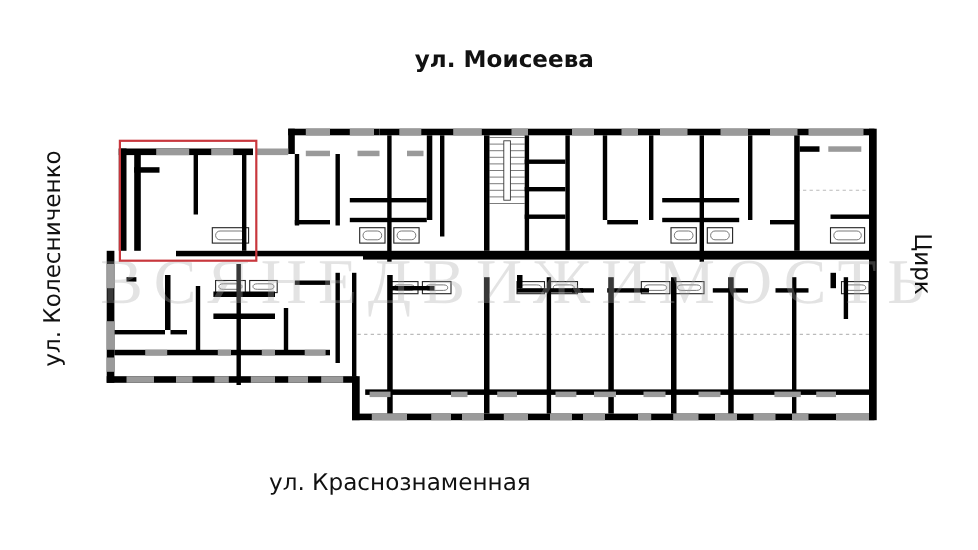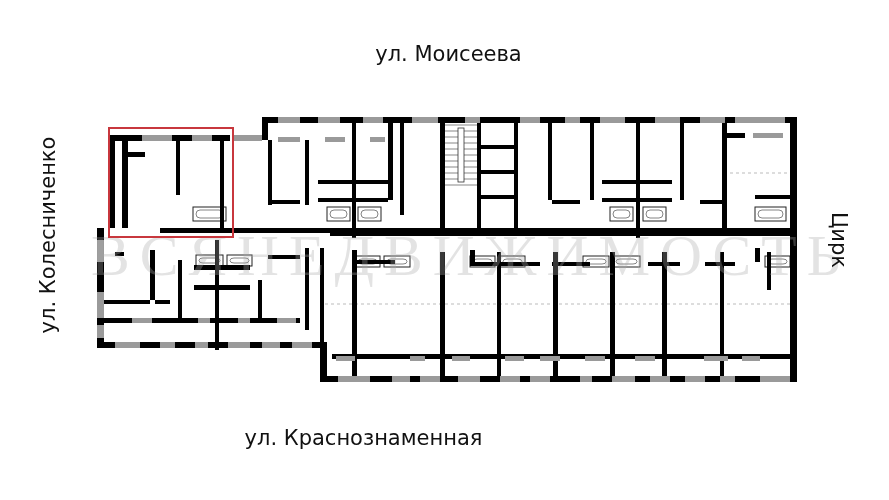--- a/index.html
+++ b/index.html
@@ -1,20 +1,20 @@
 <!DOCTYPE html>
 <html><head>
 <meta charset="utf-8">
 <style>
   html, body { margin: 0; padding: 0; background: #ffffff; }
   body { width: 889px; height: 500px; position: relative; overflow: hidden;
          font-family: "DejaVu Sans", "Liberation Sans", sans-serif; }
   .street { position: absolute; color: #111; font-size: 21px; white-space: nowrap; line-height: 1; }
   #st-top { left: 0; width: 889px; top: 44px; text-align: center; padding-left: 0; }
-  #st-top span { position: relative; left: 4px; }
+  #st-top span { position: relative; left: 14px; font-weight: bold; }
   #st-bottom { left: 0; width: 727px; top: 428px; text-align: center; }
   #st-left { left: 48px; top: 235px; transform-origin: center; transform: translate(-50%,-50%) rotate(-90deg); }
   #st-right { left: 838px; top: 240px; transform: translate(-50%,-50%) rotate(90deg); }
   svg#plan { position: absolute; left: 0; top: 0; }
   .watermark { position: absolute; left: 60px; top: 222px; width: 790px; font-size: 58px;
                letter-spacing: 10px; color: rgba(170,170,170,0.33); font-family: Liberation Serif, serif;
                white-space: nowrap; pointer-events: none; text-align: right; }
   .highlight { position: absolute; border: 2px solid #c8373d; box-sizing: border-box; }
 </style>
 </head>

